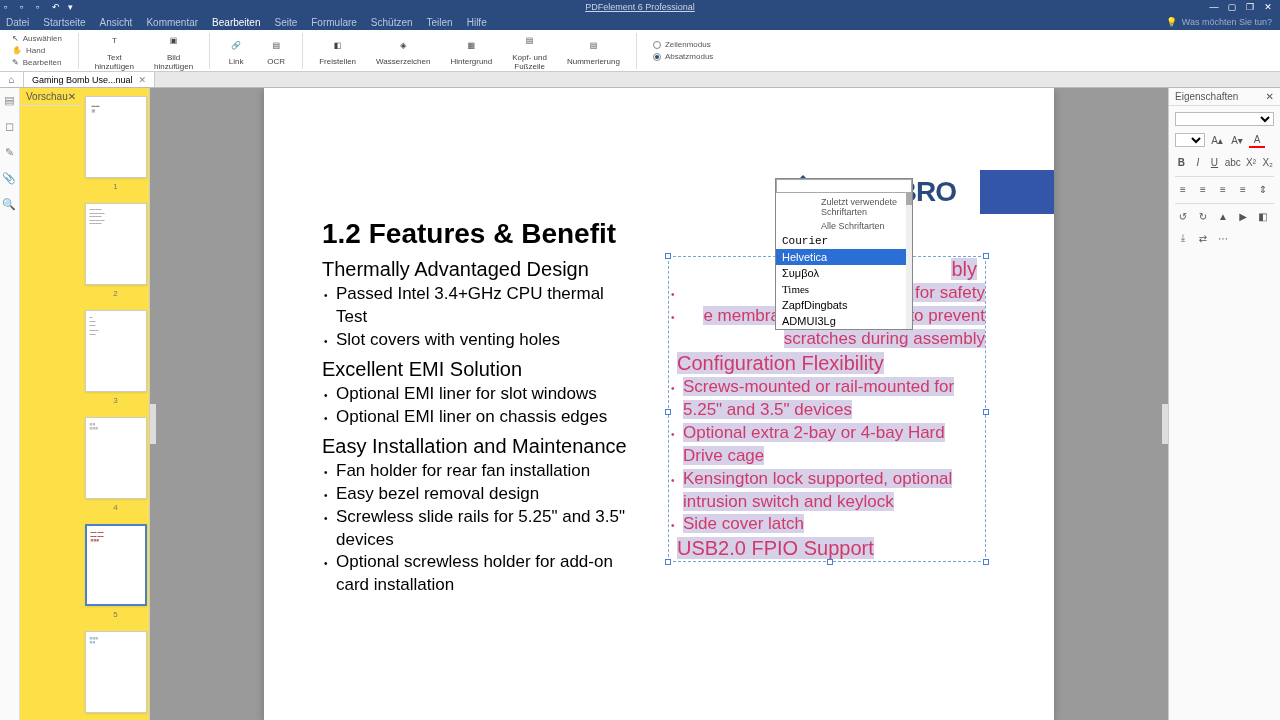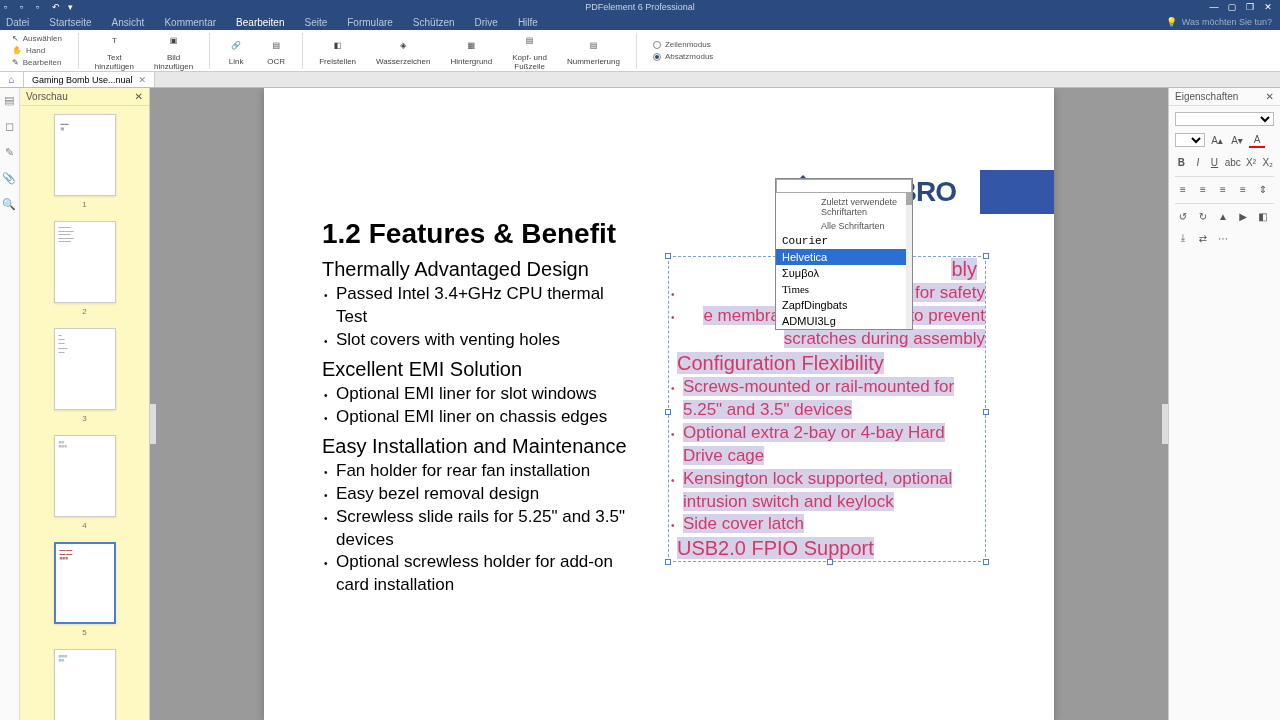--- a/index.html
+++ b/index.html
@@ -2,26 +2,26 @@
 <html><head>
 <meta charset="utf-8">
 <style>
 * { margin: 0; padding: 0; box-sizing: border-box; font-family: "Segoe UI", Tahoma, sans-serif; }
 body { background: #f0f0f0; width: 1280px; height: 720px; overflow: hidden; position: relative; }
 
 
 .titlebar { background: #2b4a7e; height: 14px; display: flex; align-items: center; justify-content: space-between; color: #fff; font-size: 9px; padding: 0 4px; }
 .titlebar-left { display: flex; gap: 6px; align-items: center; }
 .titlebar-left span { width: 10px; height: 10px; display: inline-block; }
-.titlebar-center { position: absolute; left: 50%; transform: translateX(-50%); color: #c8d4e6; }
+.titlebar-center { position: absolute; left: 50%; transform: translateX(-50%); color: #c8d4e6; text-decoration: underline; }
 .winctrl { display: flex; gap: 2px; }
 .winctrl span { width: 16px; height: 12px; display: flex; align-items: center; justify-content: center; font-size: 9px; cursor: pointer; }
 
 
-.menubar { background: #2b4a7e; height: 16px; display: flex; align-items: center; padding: 0 6px; gap: 20px; color: #b8c8e0; font-size: 10px; position: relative; }
+.menubar { background: #2b4a7e; height: 16px; display: flex; align-items: center; padding: 0 6px; gap: 14px; color: #b8c8e0; font-size: 10px; position: relative; }
 .menubar .active { color: #fff; font-weight: 500; }
 .menubar-right { position: absolute; right: 8px; color: #9aafc8; font-size: 9px; display: flex; align-items: center; gap: 4px; }
 
 
 .ribbon { background: #fff; height: 42px; display: flex; align-items: center; padding: 2px 8px; gap: 12px; border-bottom: 1px solid #ccc; }
 .ribbon-group { display: flex; flex-direction: column; align-items: center; font-size: 8px; color: #444; gap: 2px; padding: 0 4px; }
 .ribbon-sep { width: 1px; height: 36px; background: #ddd; }
 .ribbon-icon { width: 20px; height: 20px; display: flex; align-items: center; justify-content: center; }
 .ribbon-col { display: flex; flex-direction: column; gap: 1px; font-size: 8px; color: #555; }
 .ribbon-col-item { display: flex; align-items: center; gap: 4px; padding: 1px 4px; }
@@ -35,21 +35,21 @@
 .doctab .close { cursor: pointer; color: #888; }
 
 
 .main { display: flex; height: calc(720px - 88px); }
 
 
 .toolstrip { width: 20px; background: #fafafa; border-right: 1px solid #ddd; display: flex; flex-direction: column; align-items: center; padding-top: 6px; gap: 12px; }
 .toolstrip span { width: 14px; height: 14px; display: block; color: #888; font-size: 11px; text-align: center; cursor: pointer; }
 
 
-.thumbpanel { width: 130px; background: #fef9c3; border-right: 1px solid #ccc; display: flex; flex-direction: column; }
+.thumbpanel { width: 130px; background: #fde047; border-right: 1px solid #ccc; display: flex; }
 .thumbpanel-head { height: 18px; display: flex; align-items: center; justify-content: space-between; padding: 0 6px; font-size: 10px; color: #555; border-bottom: 1px solid #ddd; }
 .thumbs { flex: 1; overflow-y: auto; padding: 8px 0; position: relative; }
 .thumbs::-webkit-scrollbar { width: 4px; }
 .thumbs::-webkit-scrollbar-thumb { background: #bbb; }
 .thumb { width: 62px; height: 82px; margin: 0 auto 4px; background: #fff; border: 1px solid #ccc; box-shadow: 0 1px 2px rgba(0,0,0,.1); position: relative; overflow: hidden; }
 .thumb.sel { border: 2px solid #4a7fd4; }
 .thumblabel { text-align: center; font-size: 8px; color: #777; margin-bottom: 12px; }
 
 
 .workspace { flex: 1; background: #9a9a9a; position: relative; overflow: hidden; display: flex; justify-content: center; }
@@ -120,21 +120,21 @@
 
 <div class="menubar">
   <span>Datei</span>
   <span>Startseite</span>
   <span>Ansicht</span>
   <span>Kommentar</span>
   <span class="active">Bearbeiten</span>
   <span>Seite</span>
   <span>Formulare</span>
   <span>Schützen</span>
-  <span>Drive</span>
+  <span>Teilen</span>
   <span>Hilfe</span>
   <div class="menubar-right">
     <span>💡</span>
     <span>Was möchten Sie tun?</span>
   </div>
 </div>
 
 <div class="ribbon">
   <div class="ribbon-col">
     <div class="ribbon-col-item">

